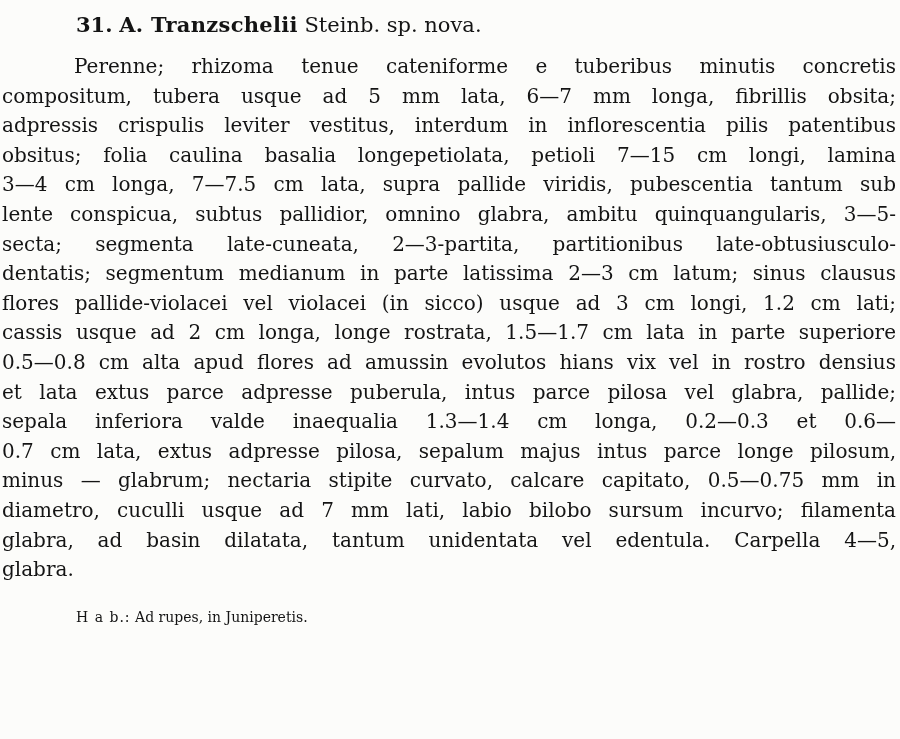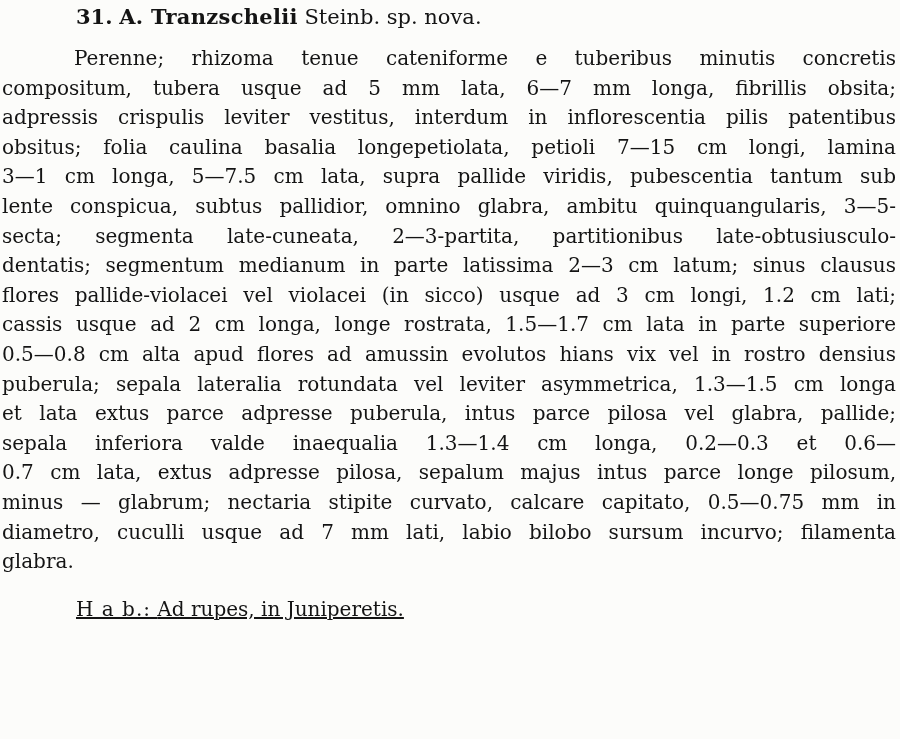--- a/index.html
+++ b/index.html
@@ -10,21 +10,21 @@
   .page {
     position: relative;
     width: 900px;
     height: 739px;
     margin: 0 auto;
     background: #fcfcfa;
     color: #141414;
     font-family: "DejaVu Serif", serif;
     overflow: hidden;
     box-sizing: border-box;
-    padding-top: 0;
+    padding-top: 8px;
   }
   .heading {
     margin: 2px 4px 0 76px;
     font-size: 21px;
     line-height: 30px;
     white-space: nowrap;
   }
   .heading .num { font-weight: bold; font-weight: 600; }
   .heading .species { font-weight: bold; letter-spacing: 0.3px; }
   .body-text {
@@ -40,55 +40,54 @@
   }
   .line.first {
     text-indent: 72px;
   }
   .line.para-end {
     text-align: center;
     text-align-last: left;
   }
   .habitat {
     margin: 17px 4px 0 76px;
-    font-size: 20px;
+    font-size: 14px;
     line-height: 30px;
-    text-decoration: underline;
   }
   .habitat .label { letter-spacing: 1px; }
 </style>
 </head>
 <body>
 
 <div class="page">
 
   <div class="heading">
     <span class="num">31.</span>
     <span class="species">A. Tranzschelii</span>
     <span class="authority">Steinb. sp. nova.</span>
   </div>
 
   <div class="body-text">
     <div class="line first">Perenne; rhizoma tenue cateniforme e tuberibus minutis concretis</div>
     <div class="line">compositum, tubera usque ad 5 mm lata, 6—7 mm longa, fibrillis obsita;</div>
     <div class="line">adpressis crispulis leviter vestitus, interdum in inflorescentia pilis patentibus</div>
     <div class="line">obsitus; folia caulina basalia longepetiolata, petioli 7—15 cm longi, lamina</div>
-    <div class="line">3—1 cm longa, 5—7.5 cm lata, supra pallide viridis, pubescentia tantum sub</div>
+    <div class="line">3—4 cm longa, 7—7.5 cm lata, supra pallide viridis, pubescentia tantum sub</div>
     <div class="line">lente conspicua, subtus pallidior, omnino glabra, ambitu quinquangularis, 3—5-</div>
     <div class="line">secta; segmenta late-cuneata, 2—3-partita, partitionibus late-obtusiusculo-</div>
     <div class="line">dentatis; segmentum medianum in parte latissima 2—3 cm latum; sinus clausus</div>
     <div class="line">flores pallide-violacei vel violacei (in sicco) usque ad 3 cm longi, 1.2 cm lati;</div>
     <div class="line">cassis usque ad 2 cm longa, longe rostrata, 1.5—1.7 cm lata in parte superiore</div>
     <div class="line">0.5—0.8 cm alta apud flores ad amussin evolutos hians vix vel in rostro densius</div>
-    <div class="line">puberula; sepala lateralia rotundata vel leviter asymmetrica, 1.3—1.5 cm longa</div>
     <div class="line">et lata extus parce adpresse puberula, intus parce pilosa vel glabra, pallide;</div>
     <div class="line">sepala inferiora valde inaequalia 1.3—1.4 cm longa, 0.2—0.3 et 0.6—</div>
     <div class="line">0.7 cm lata, extus adpresse pilosa, sepalum majus intus parce longe pilosum,</div>
     <div class="line">minus — glabrum; nectaria stipite curvato, calcare capitato, 0.5—0.75 mm in</div>
     <div class="line">diametro, cuculli usque ad 7 mm lati, labio bilobo sursum incurvo; filamenta</div>
+    <div class="line">glabra, ad basin dilatata, tantum unidentata vel edentula. Carpella 4—5,</div>
     <div class="line para-end">glabra.</div>
   </div>
 
   <div class="habitat">
     <span class="label">H a b.:</span>
     <span class="habitat-text">Ad rupes, in Juniperetis.</span>
   </div>
 
 </div>
 

